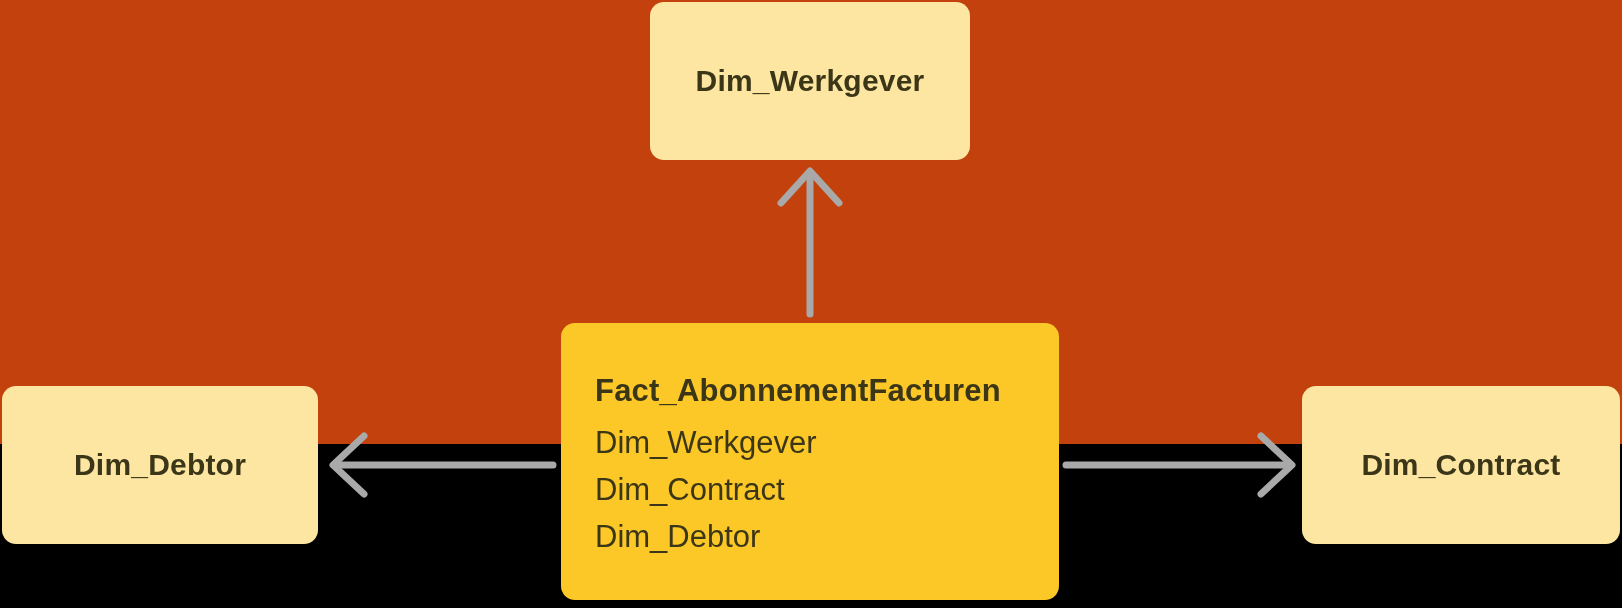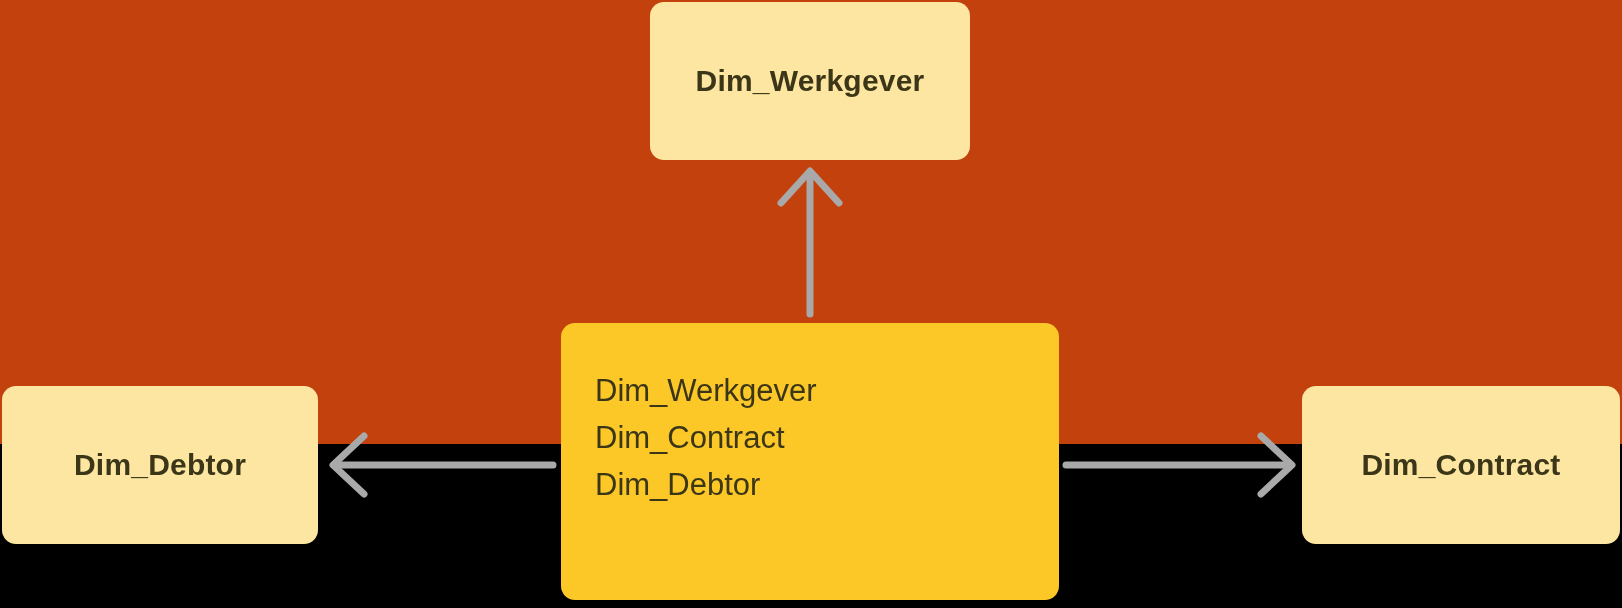--- a/index.html
+++ b/index.html
@@ -97,18 +97,19 @@
 
   <div class="node node-light node-left">
     <span>Dim_Debtor</span>
   </div>
 
   <div class="node node-light node-right">
     <span>Dim_Contract</span>
   </div>
 
   <div class="node node-fact">
+    <div class="fact-title">Fact_AbonnementFacturen</div>
     <div class="fact-field">Dim_Werkgever</div>
     <div class="fact-field">Dim_Contract</div>
     <div class="fact-field">Dim_Debtor</div>
   </div>
 
 </div>
 
 </body></html>

